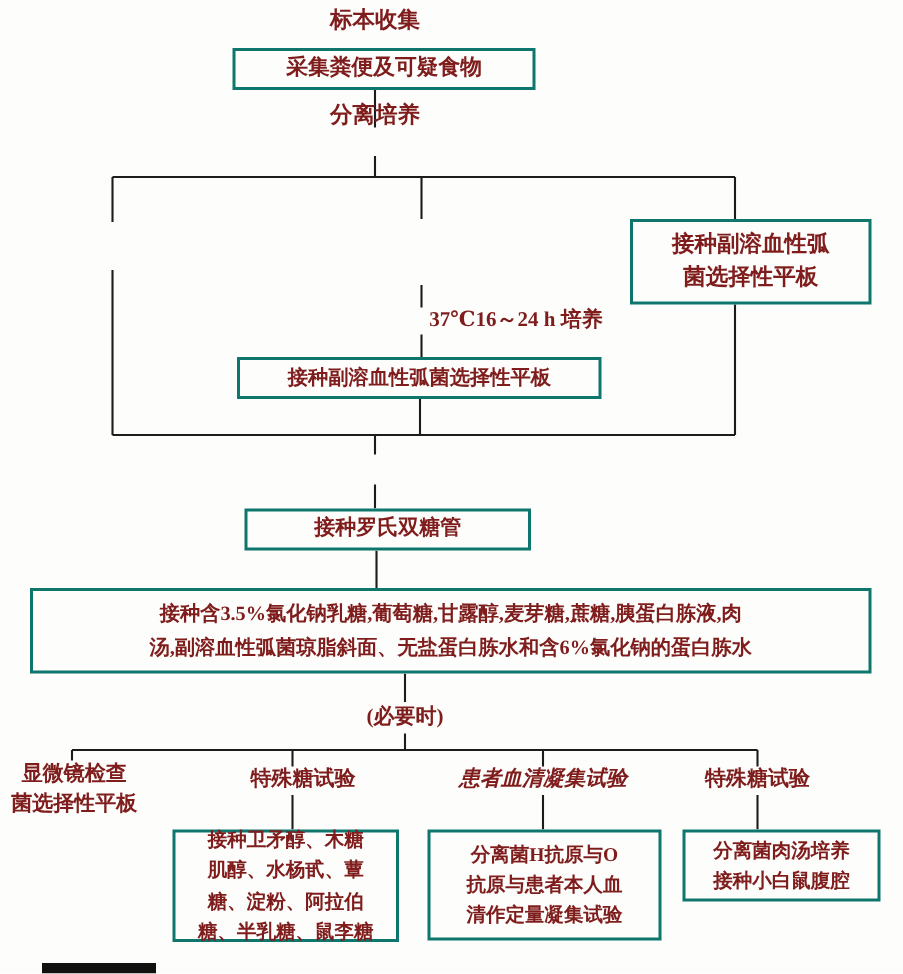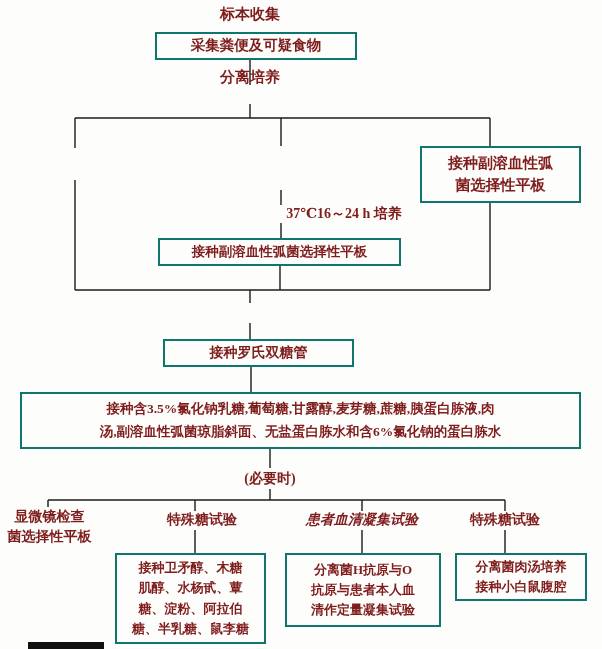--- a/index.html
+++ b/index.html
@@ -105,21 +105,21 @@
   <div class="node" style="left:20px; top:392px; width:561px; height:57px; font-size:13.5px; line-height:1.7;">接种含3.5%氯化钠乳糖,葡萄糖,甘露醇,麦芽糖,蔗糖,胰蛋白胨液,肉
 汤,副溶血性弧菌琼脂斜面、无盐蛋白胨水和含6%氯化钠的蛋白胨水</div>
 
   <div class="label" style="left:205px; top:470px; width:130px; font-size:14px;">(必要时)</div>
 
   <div class="label" style="left:2px; top:507px; width:95px; font-size:14px; line-height:1.4;">显微镜检查
 菌选择性平板</div>
 
   <div class="label" style="left:142px; top:511px; width:120px; font-size:14px;">特殊糖试验</div>
 
-  <div class="node" style="left:115px; top:553px; width:151px; height:91px; font-size:13px; line-height:1.55;">接种卫矛醇、木糖
+  <div class="node" style="left:115px; top:553px; width:151px; height:75px; font-size:13px; line-height:1.55;">接种卫矛醇、木糖
 肌醇、水杨甙、蕈
 糖、淀粉、阿拉伯
 糖、半乳糖、鼠李糖</div>
 
   <div class="label" style="left:300px; top:511px; width:124px; font-size:14px;font-style:italic;">患者血清凝集试验</div>
 
   <div class="node" style="left:285px; top:553px; width:156px; height:74px; font-size:13px; line-height:1.55;">分离菌H抗原与O
 抗原与患者本人血
 清作定量凝集试验</div>
 

